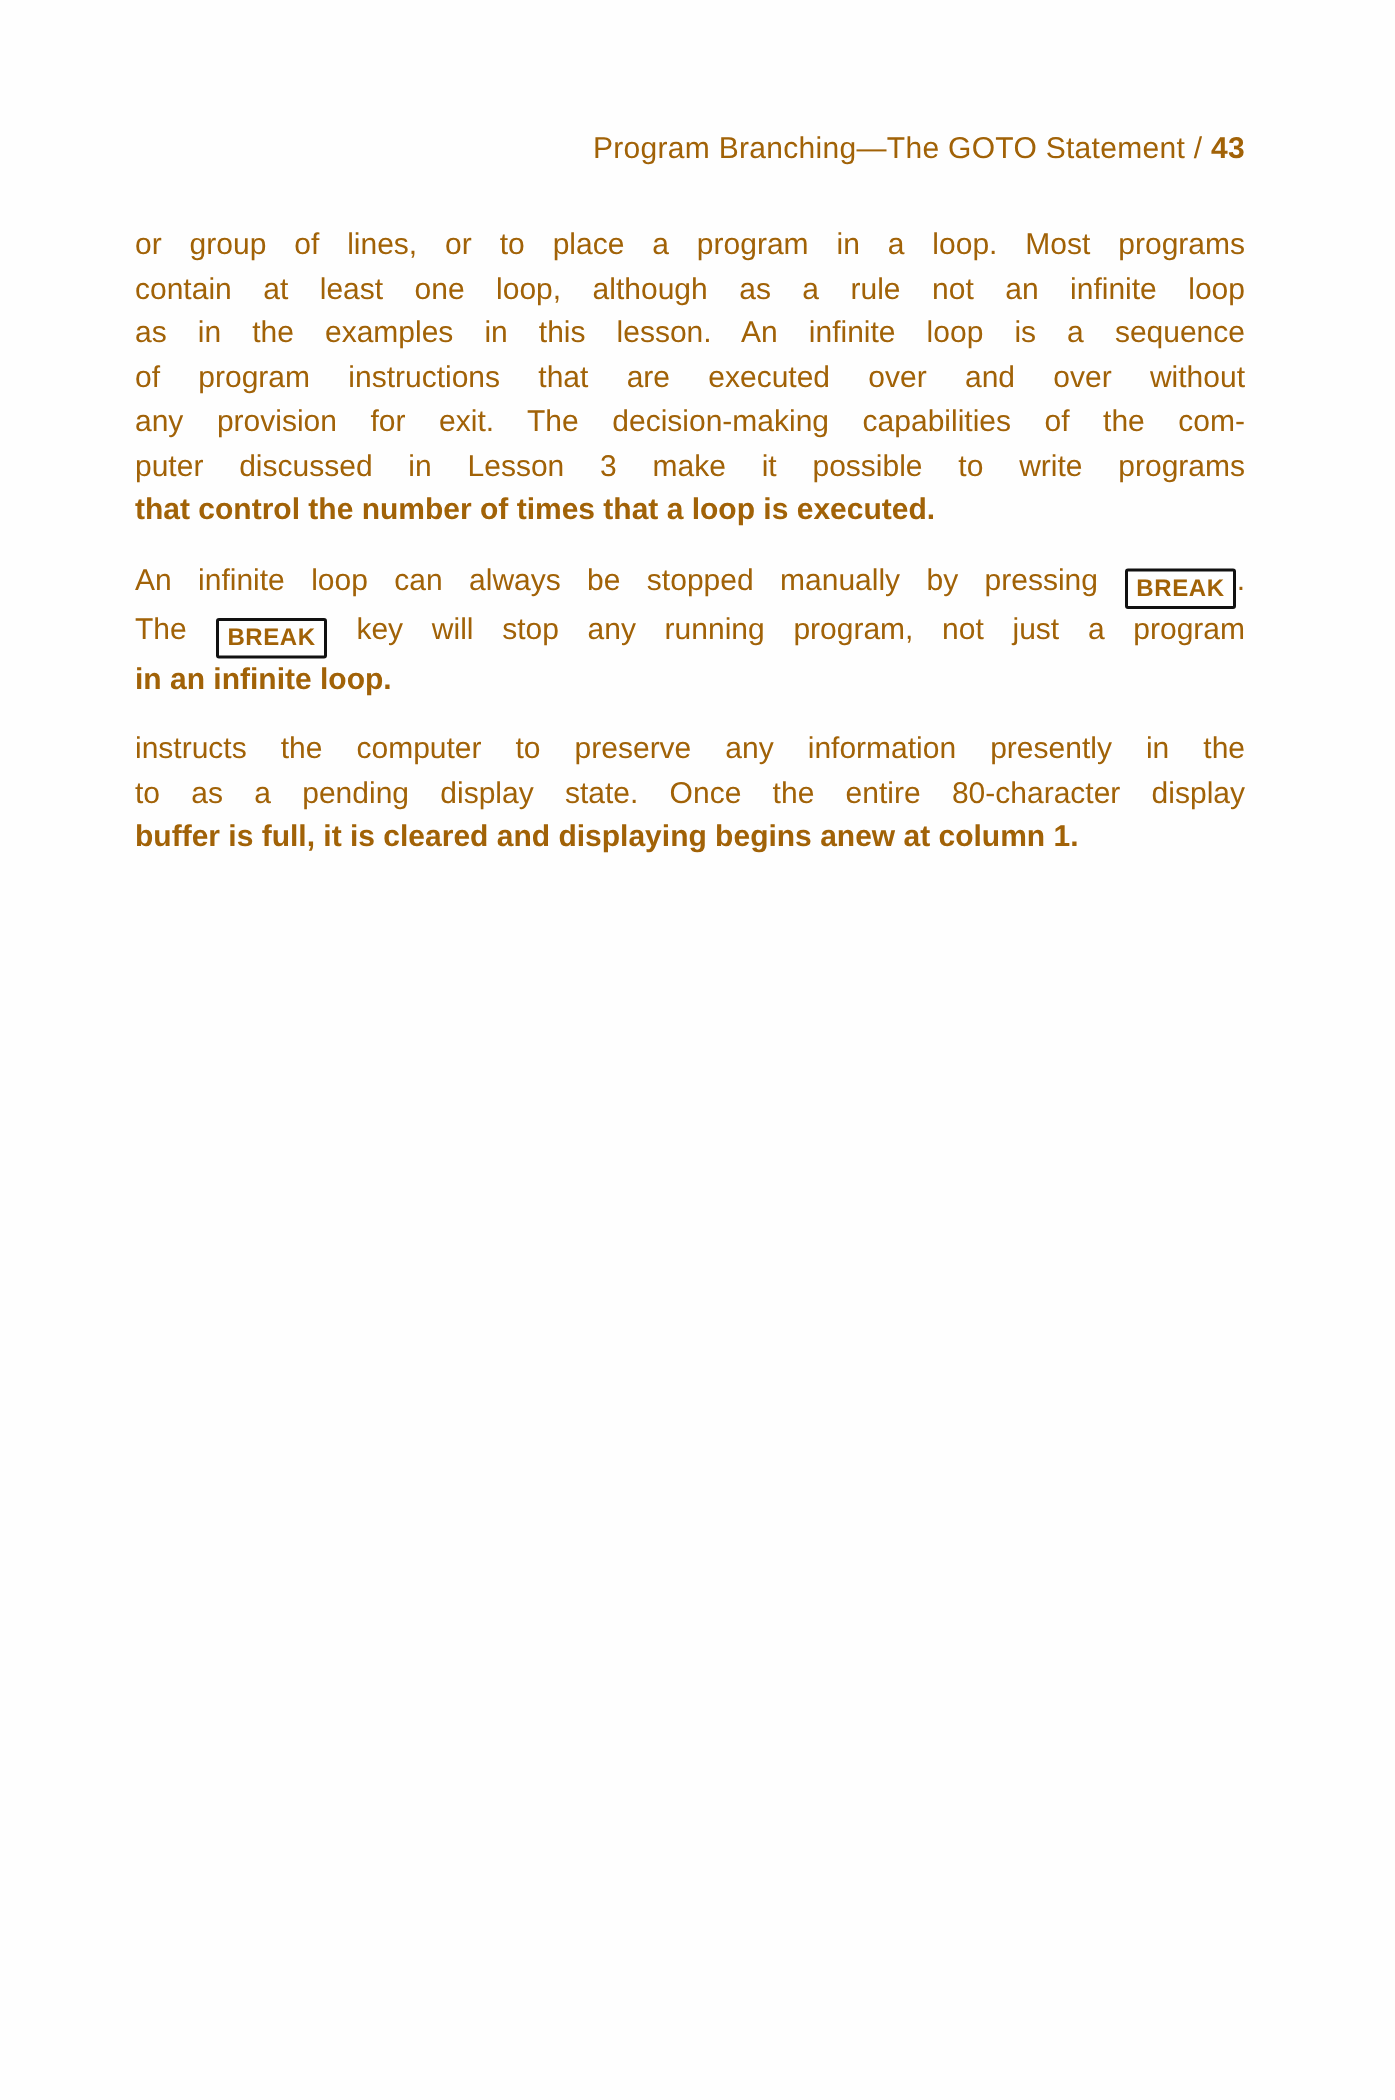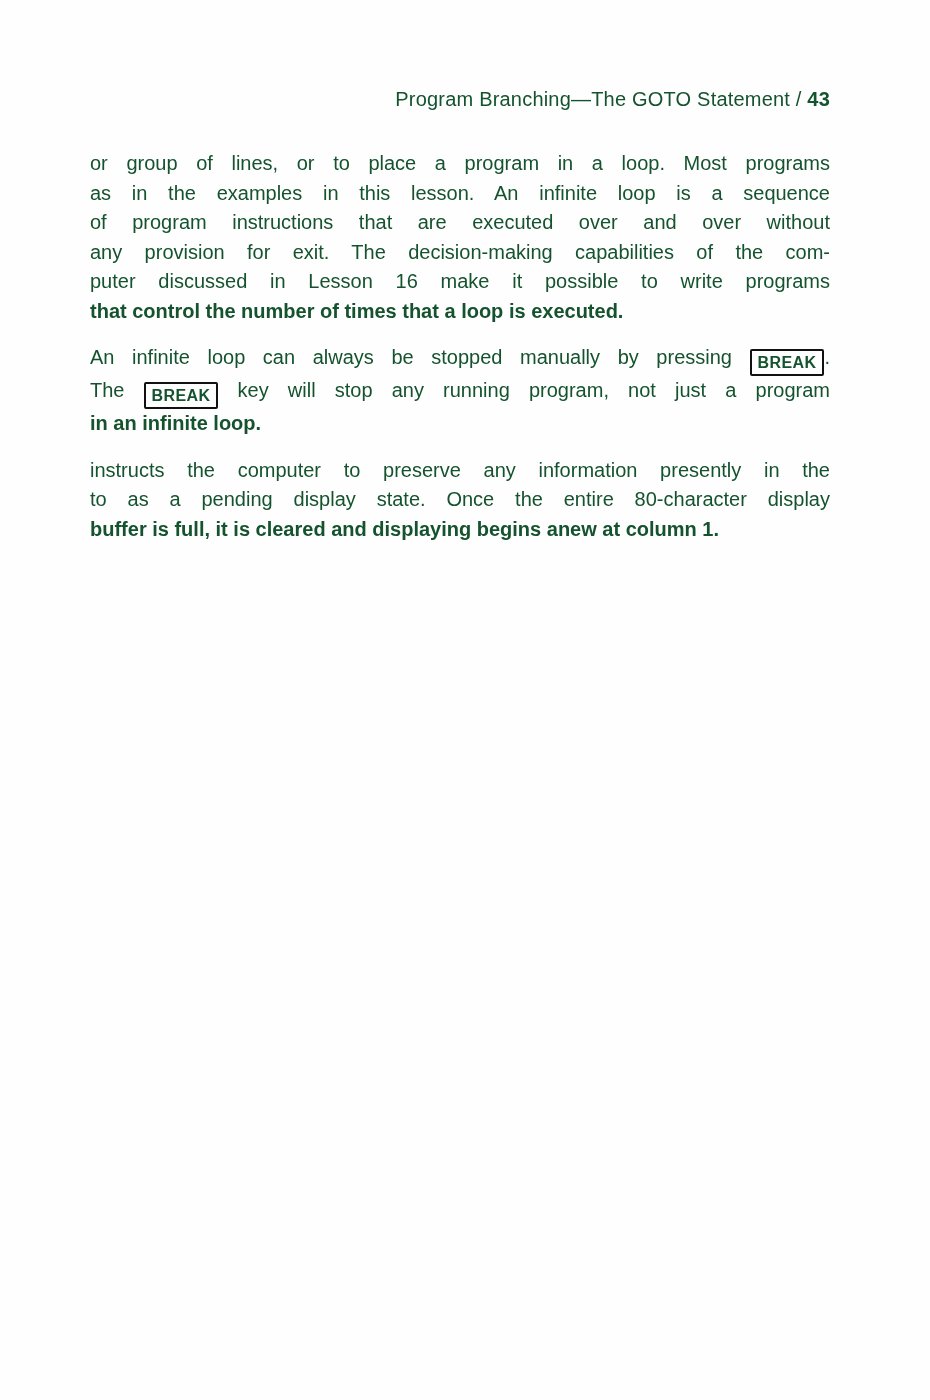--- a/index.html
+++ b/index.html
@@ -8,21 +8,21 @@
     background: #ffffff;
   }
   .page {
     position: relative;
     width: 930px;
     height: 1400px;
     background: #fefefe;
     box-sizing: border-box;
     padding: 86px 100px 0 90px;
     font-family: "Liberation Sans", sans-serif;
-    color: #14532d;
+    color: #a16207;
     overflow: hidden;
   }
   .running-header {
     text-align: right;
     font-size: 20px;
     line-height: 26px;
     margin-bottom: 37px;
     letter-spacing: 0.2px;
   }
   .doc-body { }
@@ -56,24 +56,25 @@
   }
 </style>
 </head>
 <body>
 
 <div class="page">
   <div class="running-header"><span class="seg-n">Program Branching—The GOTO Statement / </span><span class="seg-b">43</span></div>
   <div class="doc-body">
       <div class="para">
         <div class="line"><span class="seg-n">or group of lines, or to place a program in a </span><span class="seg-i">loop.</span><span class="seg-n"> Most programs</span></div>
+        <div class="line"><span class="seg-n">contain at least one loop, although as a rule not an </span><span class="seg-i">infinite loop</span></div>
         <div class="line"><span class="seg-n">as in the examples in this lesson. An infinite loop is a sequence</span></div>
         <div class="line"><span class="seg-n">of program instructions that are executed over and over without</span></div>
         <div class="line"><span class="seg-n">any provision for exit. The decision-making capabilities of the com-</span></div>
-        <div class="line"><span class="seg-n">puter discussed in Lesson 16 make it possible to write programs</span></div>
+        <div class="line"><span class="seg-n">puter discussed in Lesson 3 make it possible to write programs</span></div>
         <div class="line line-last"><span class="seg-n">that control the number of times that a loop is executed.</span></div>
       </div>
       <div class="para">
         <div class="line"><span class="seg-n">An infinite loop can always be stopped manually by pressing </span><span class="seg-k">BREAK</span><span class="seg-n">.</span></div>
         <div class="line"><span class="seg-n">The </span><span class="seg-k">BREAK</span><span class="seg-n"> key will stop any running program, not just a program</span></div>
         <div class="line line-last"><span class="seg-n">in an infinite loop.</span></div>
       </div>
       <div class="para">
         <div class="line"><span class="seg-n">instructs the computer to preserve any information presently in the</span></div>
         <div class="line"><span class="seg-n">to as a </span><span class="seg-i">pending display state.</span><span class="seg-n"> Once the entire 80-character display</span></div>

